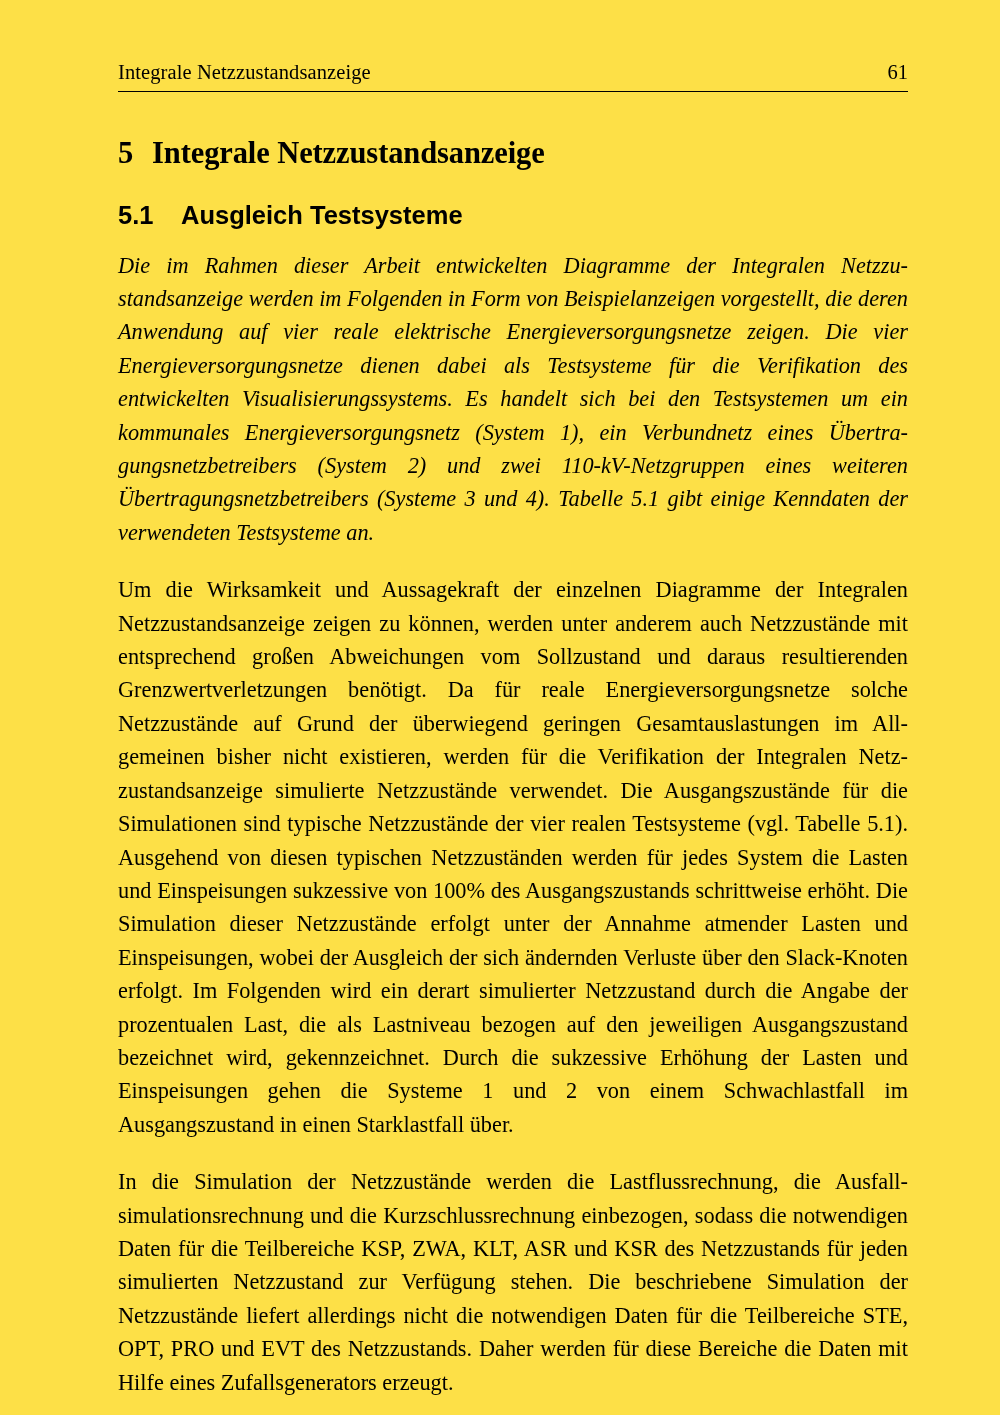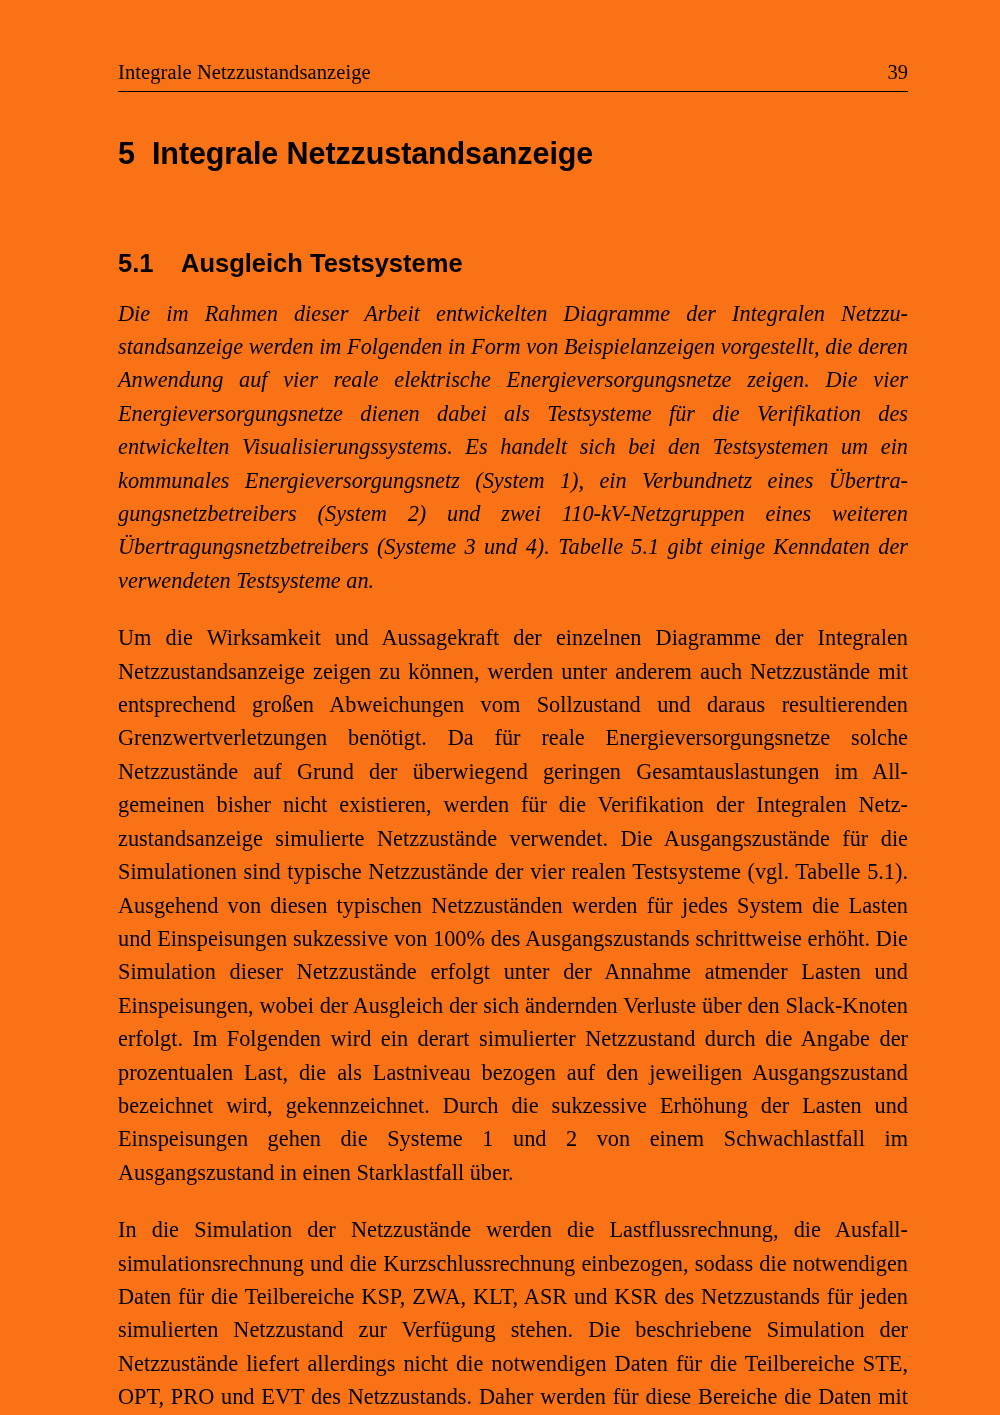--- a/index.html
+++ b/index.html
@@ -14,21 +14,21 @@
     color: #000000;
     position: relative;
     overflow: hidden;
   }
   .page {
     position: absolute;
     left: 0;
     top: 0;
     width: 1000px;
     height: 1415px;
-    background: #f97316;
+    background: #fde047;
   }
   .content {
     position: absolute;
     left: 118px;
     top: 60px;
     width: 790px;
   }
   
   .runninghead {
     display: flex;
@@ -41,40 +41,39 @@
     border-bottom: 1.3px solid #000;
   }
   .runninghead .rh-title {
     letter-spacing: 0.1px;
   }
   .runninghead .rh-page {
     font-size: 20.5px;
   }
 
   h1.chapter {
-    font-family: Liberation Sans, sans-serif;
+    font-family: Liberation Serif, serif;
     font-size: 30.5px;
     font-weight: bold;
     margin: 44px 0 10px 0;
     letter-spacing: -0.1px;
   }
   h1.chapter .num {
     display: inline-block;
     width: 34px;
   }
   h2.section {
     font-family: "Liberation Sans", sans-serif;
     font-size: 25.5px;
     font-weight: bold;
     margin: 30px 0 0 0;
   }
   h2.section .num {
     display: inline-block;
     width: 63px;
-    margin-top: 48px;
   }
 
   p.body {
     font-family: "Liberation Serif", serif;
     font-size: 22.3px;
     line-height: 33.4px;
     text-align: justify;
     text-justify: inter-word;
     margin: 0;
     hyphens: manual;
@@ -83,21 +82,21 @@
   p.spaced { margin-top: 24px; }
 </style>
 </head>
 <body>
 
 <div class="page">
   <div class="content">
 
     <div class="runninghead">
       <span class="rh-title">Integrale Netzzustandsanzeige</span>
-      <span class="rh-page">39</span>
+      <span class="rh-page">61</span>
     </div>
 
     <h1 class="chapter">
       <span class="num">5</span><span>Integrale Netzzustandsanzeige</span>
     </h1>
 
     <h2 class="section">
       <span class="num">5.1</span><span>Ausgleich Testsysteme</span>
     </h2>
 

